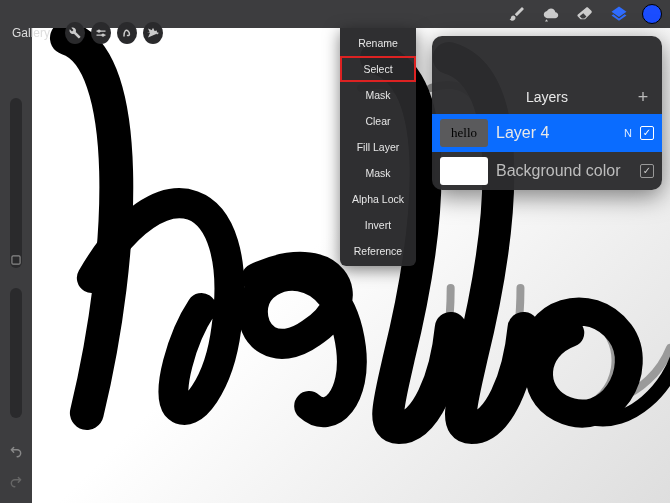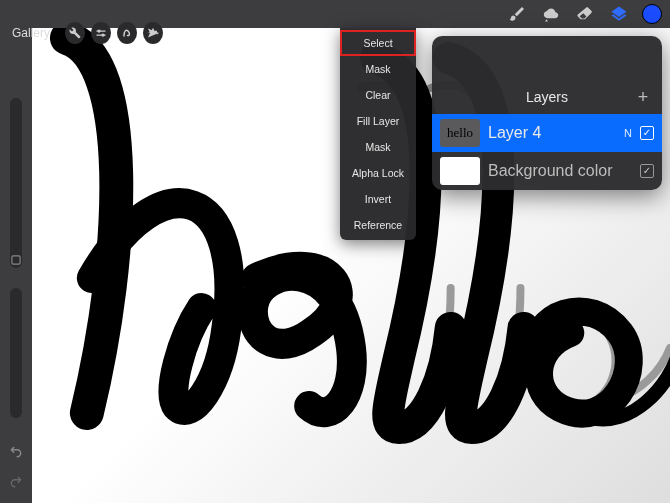--- a/index.html
+++ b/index.html
@@ -90,21 +90,21 @@
   .lp-head {
     display:flex; align-items:center; height: 34px; padding: 0 10px; margin-top: 44px;
   }
   .lp-title { flex:1; text-align:center; font-size: 14px; font-weight:500; }
   .lp-add { width:18px; color:#bbb; cursor:pointer; font-size:18px; line-height:14px; text-align:center;}
   .lp-row {
     display:flex; align-items:center; height: 38px; padding: 0 8px; gap:8px;
   }
   .lp-row.selected { background: #0a6cff; }
   .lp-thumb {
-    width: 40px; height: 28px; border-radius: 3px; background:#5a5a5c;
+    width: 48px; height: 28px; border-radius: 3px; background:#5a5a5c;
     display:flex;align-items:center;justify-content:center; overflow:hidden;
     font-family: cursive; font-size: 13px; color:#000;
   }
   .lp-thumb.bg { background: #fff; }
   .lp-name { flex:1; font-size: 16px; }
   .lp-blend { font-size: 11px; color: #fff; opacity:0.85; }
   .lp-chk {
     width:14px; height:14px; border:1.5px solid #fff; border-radius:2px;
     display:flex;align-items:center;justify-content:center; cursor:pointer;
   }
@@ -227,20 +227,21 @@
       </svg>
   </div>
   <div class="side-btn redo-btn">
     <svg viewBox="0 0 24 24" fill="none" stroke="#666" stroke-width="2.5" stroke-linecap="round">
         <path d="M20 10 h-10 a6 6 0 0 0 0 12 M20 10 l-4 -4 M20 10 l-4 4"></path>
       </svg>
   </div>
 </div>
 
 <div class="ctx-menu">
+  <div class="ctx-item">Rename</div>
   <div class="ctx-item" data-highlight="true">Select</div>
   <div class="ctx-item">Mask</div>
   <div class="ctx-item">Clear</div>
   <div class="ctx-item">Fill Layer</div>
   <div class="ctx-item">Mask</div>
   <div class="ctx-item">Alpha Lock</div>
   <div class="ctx-item">Invert</div>
   <div class="ctx-item">Reference</div>
 </div>
 

